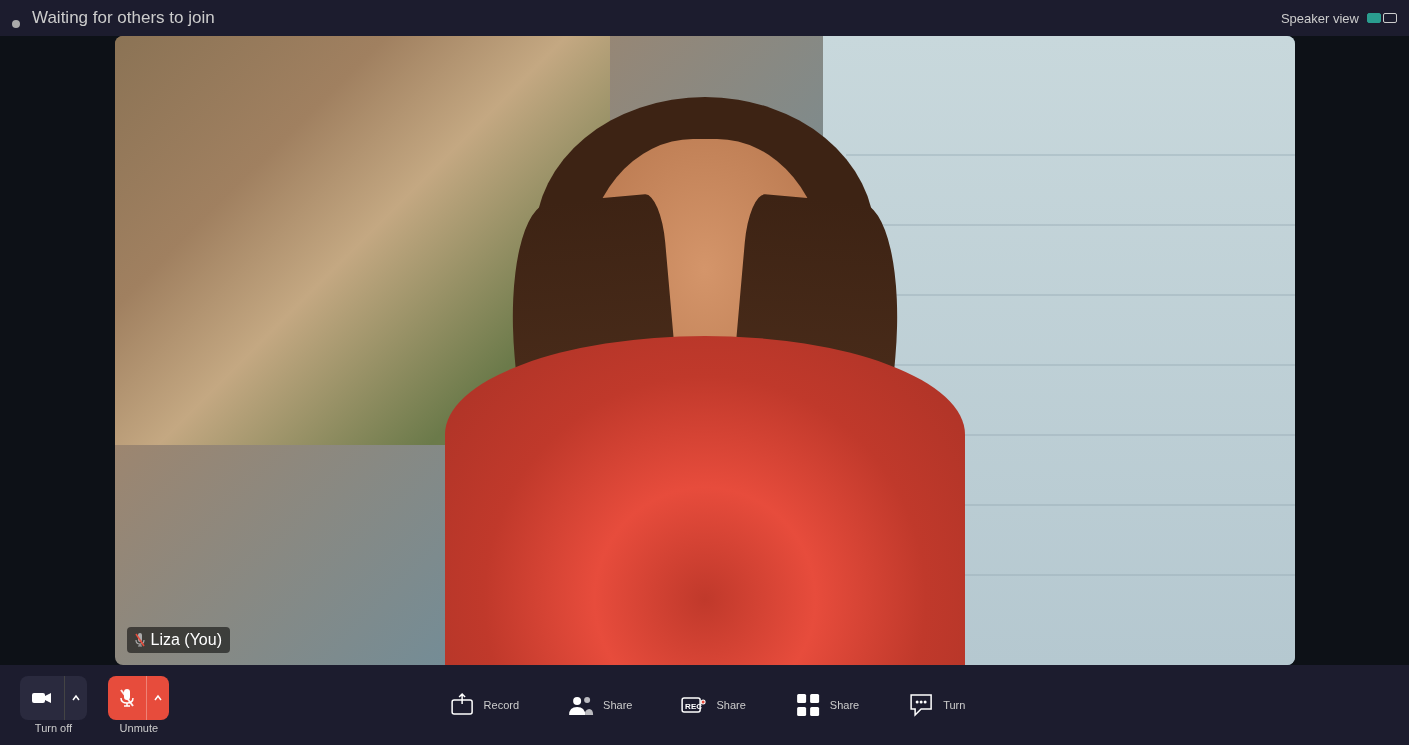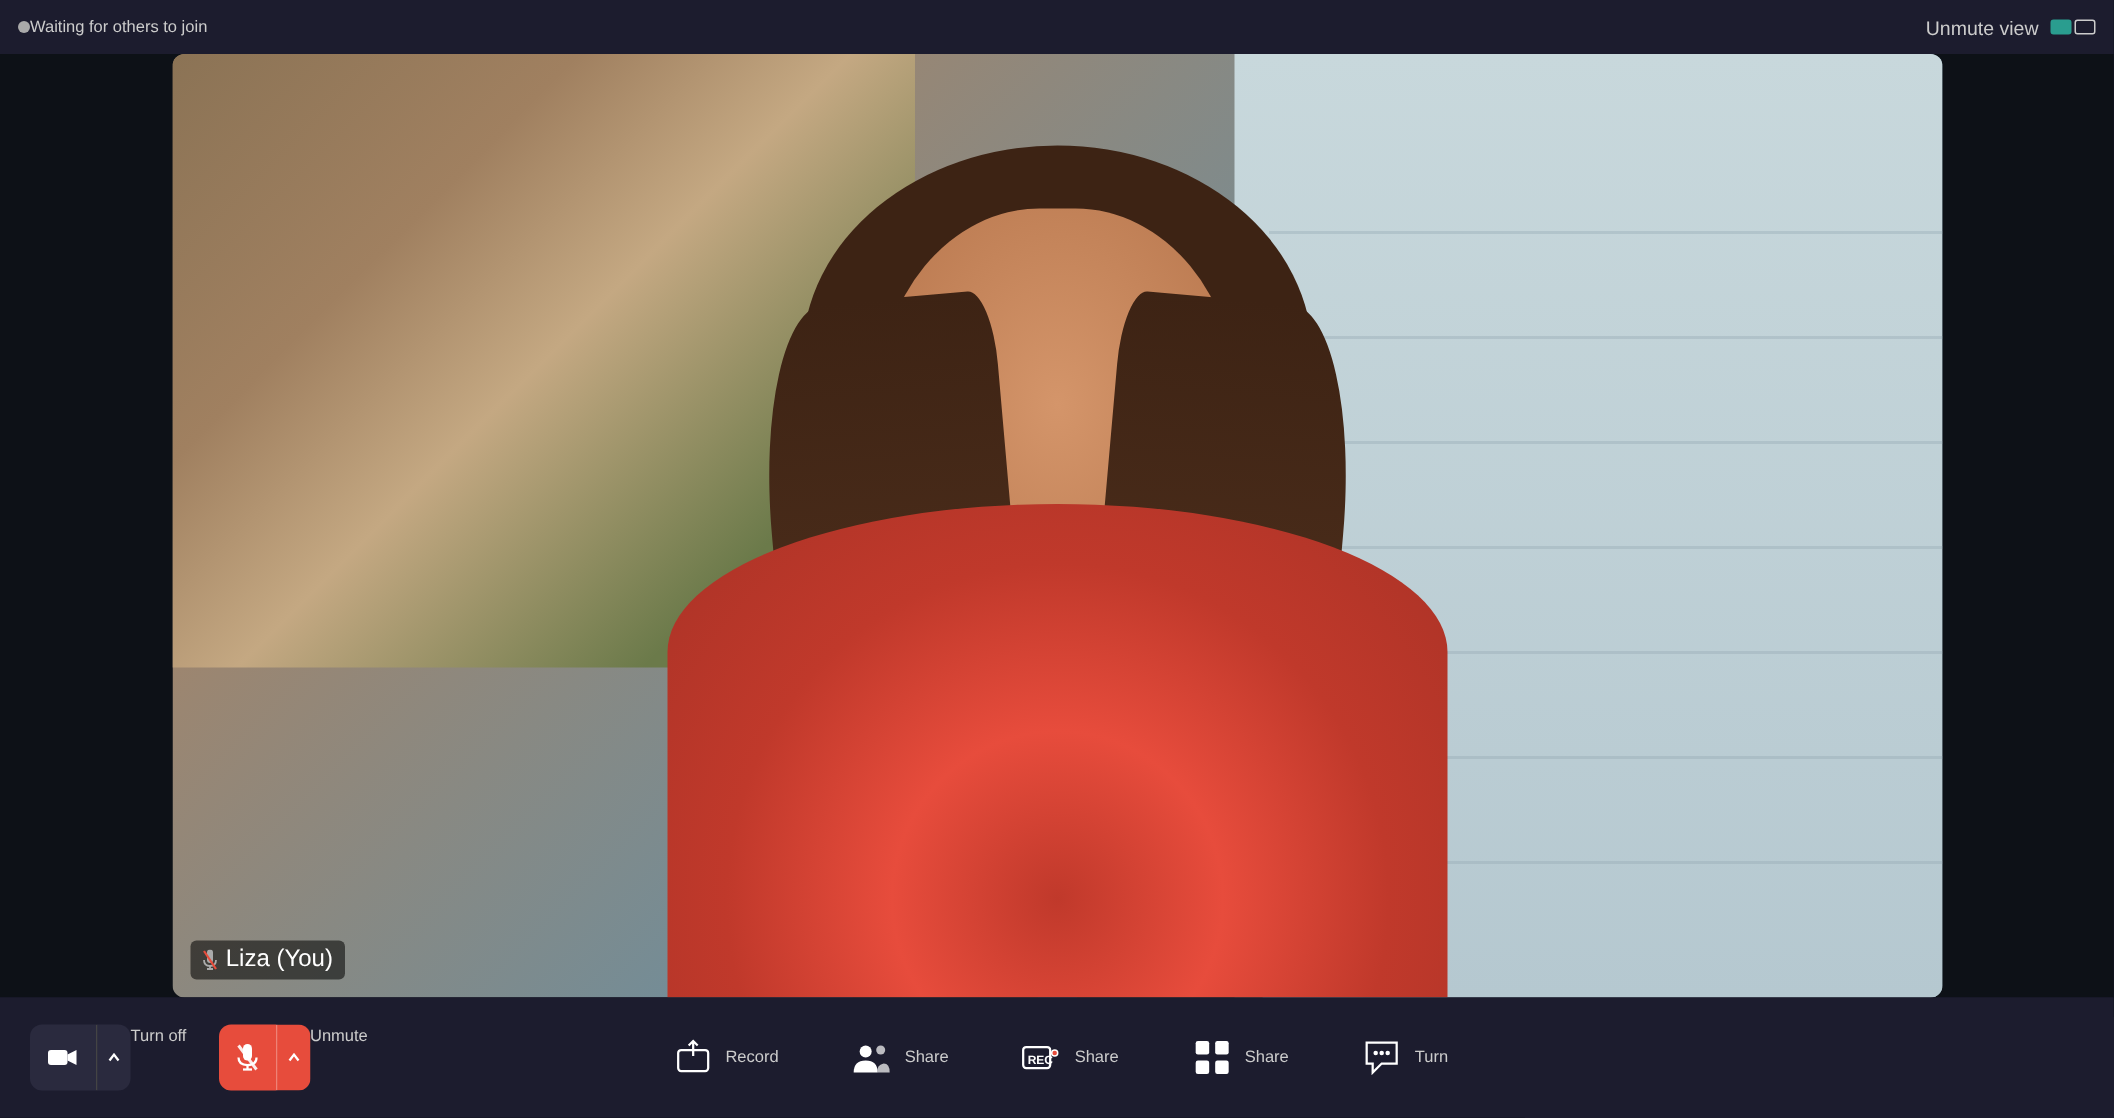--- a/index.html
+++ b/index.html
@@ -19,23 +19,23 @@
       height: 36px;
       background: #1c1c2e;
       display: flex;
       align-items: center;
       justify-content: space-between;
       padding: 0 12px;
       z-index: 10;
     }
     .top-bar-left {
       display: flex;
-      align-items: center;
-      gap: 0;
-      font-size: 11px;
+      align-items: flex-end;
+      gap: 12px;
+      font-size: 17px;
       color: #ccc;
     }
     .waiting-dot {
       width: 8px; height: 8px;
       border-radius: 50%;
       background: #aaa;
     }
     .top-bar-right {
       display: flex;
       align-items: center;
@@ -323,21 +323,22 @@
 
     .cam-label, .mic-label {
       font-size: 11px;
       color: #ccc;
       margin-top: 2px;
       text-align: center;
     }
 
     .cam-group, .mic-group {
       display: flex;
-      flex-direction: row;
+      flex-direction: column;
+      align-items: center;
     }
 
     .btn-row {
       display: flex;
       align-items: center;
     }
 
     .leave-group {
       display: flex;
       flex-direction: column;
@@ -346,21 +347,21 @@
   </style>
 </head>
 <body>
 
 <div class="top-bar">
   <div class="top-bar-left">
     <div class="waiting-dot"></div>
     <span>Waiting for others to join</span>
   </div>
   <div class="top-bar-right">
-    <span>Unmute view</span>
+    <span>Speaker view</span>
     <div class="grid-icon">
       <div class="grid-square active"></div>
       <div class="grid-square"></div>
     </div>
   </div>
 </div>
 
 <div class="video-area">
   <div class="video-container">
 

